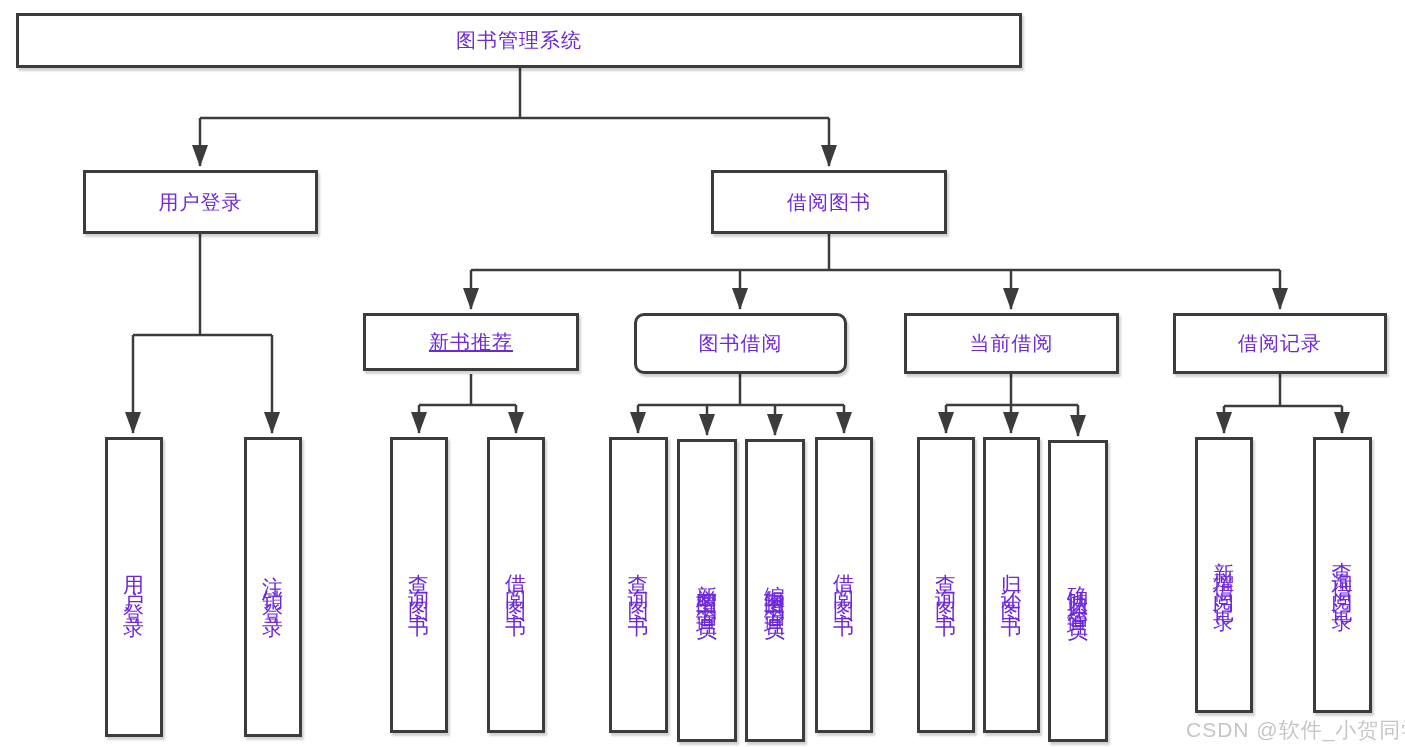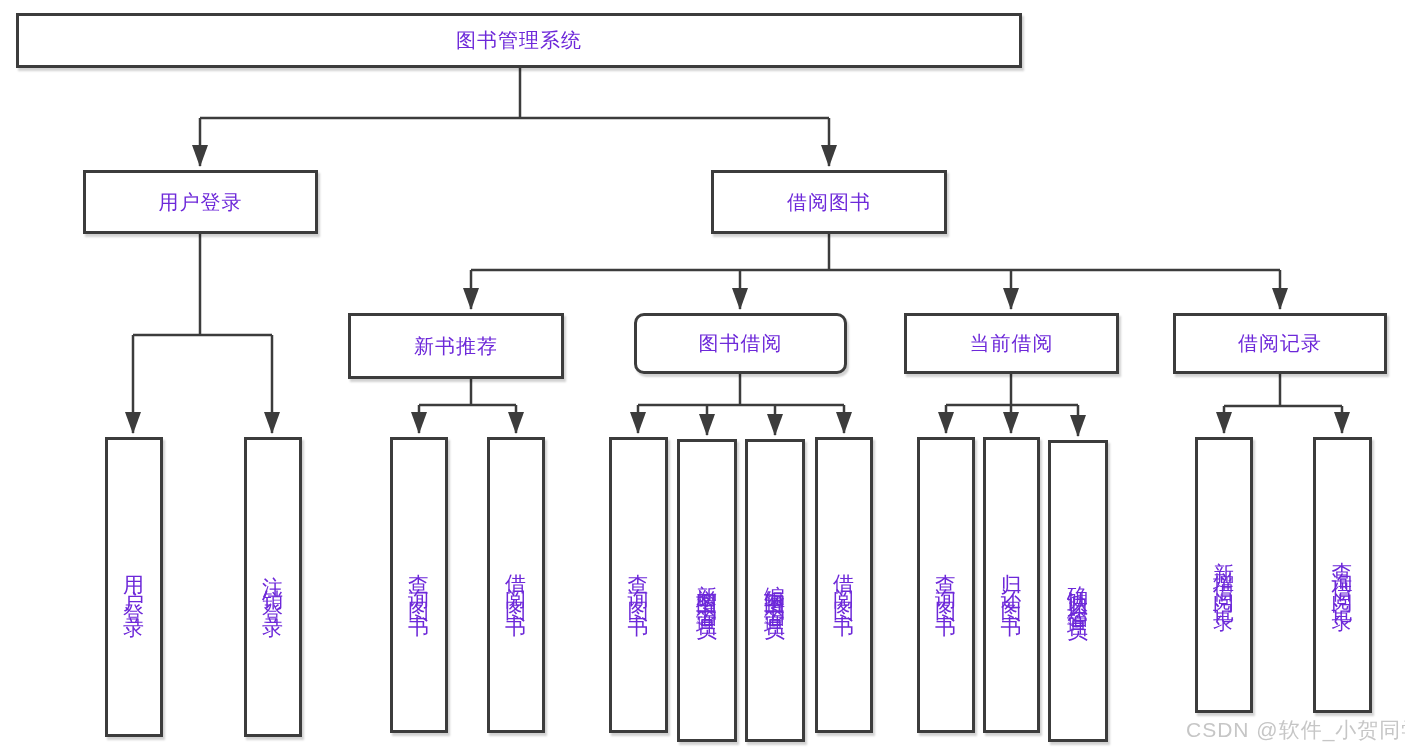--- a/index.html
+++ b/index.html
@@ -99,21 +99,21 @@
     <line x1="1224" y1="406" x2="1342" y2="406"></line>
     <line x1="1224" y1="406" x2="1224" y2="433" marker-end="url(#arrow)"></line>
     <line x1="1342" y1="406" x2="1342" y2="433" marker-end="url(#arrow)"></line>
   </svg>
 
   <div class="node" style="left:16px;top:13px;width:1006px;height:55px;">图书管理系统</div>
 
   <div class="node" style="left:83px;top:170px;width:235px;height:64px;">用户登录</div>
   <div class="node" style="left:711px;top:170px;width:236px;height:64px;">借阅图书</div>
 
-  <div class="node" style="left:348px;top:313px;width:216px;height:66px;">新书推荐</div>
+  <div class="node" style="left:363px;top:313px;width:216px;height:58px;text-decoration:underline;">新书推荐</div>
   <div class="node" style="left:634px;top:313px;width:213px;height:61px;border-radius:10px;">图书借阅</div>
   <div class="node" style="left:1173px;top:313px;width:214px;height:61px;">借阅记录</div>
   <div class="node" style="left:904px;top:313px;width:215px;height:61px;">当前借阅</div>
 
   <div class="node vnode" style="left:105px;top:437px;width:58px;height:300px;">用户登录</div>
   <div class="node vnode" style="left:244px;top:437px;width:58px;height:300px;">注销登录</div>
 
   <div class="node vnode" style="left:390px;top:437px;width:58px;height:296px;">查询图书</div>
   <div class="node vnode" style="left:487px;top:437px;width:58px;height:296px;">借阅图书</div>
 

